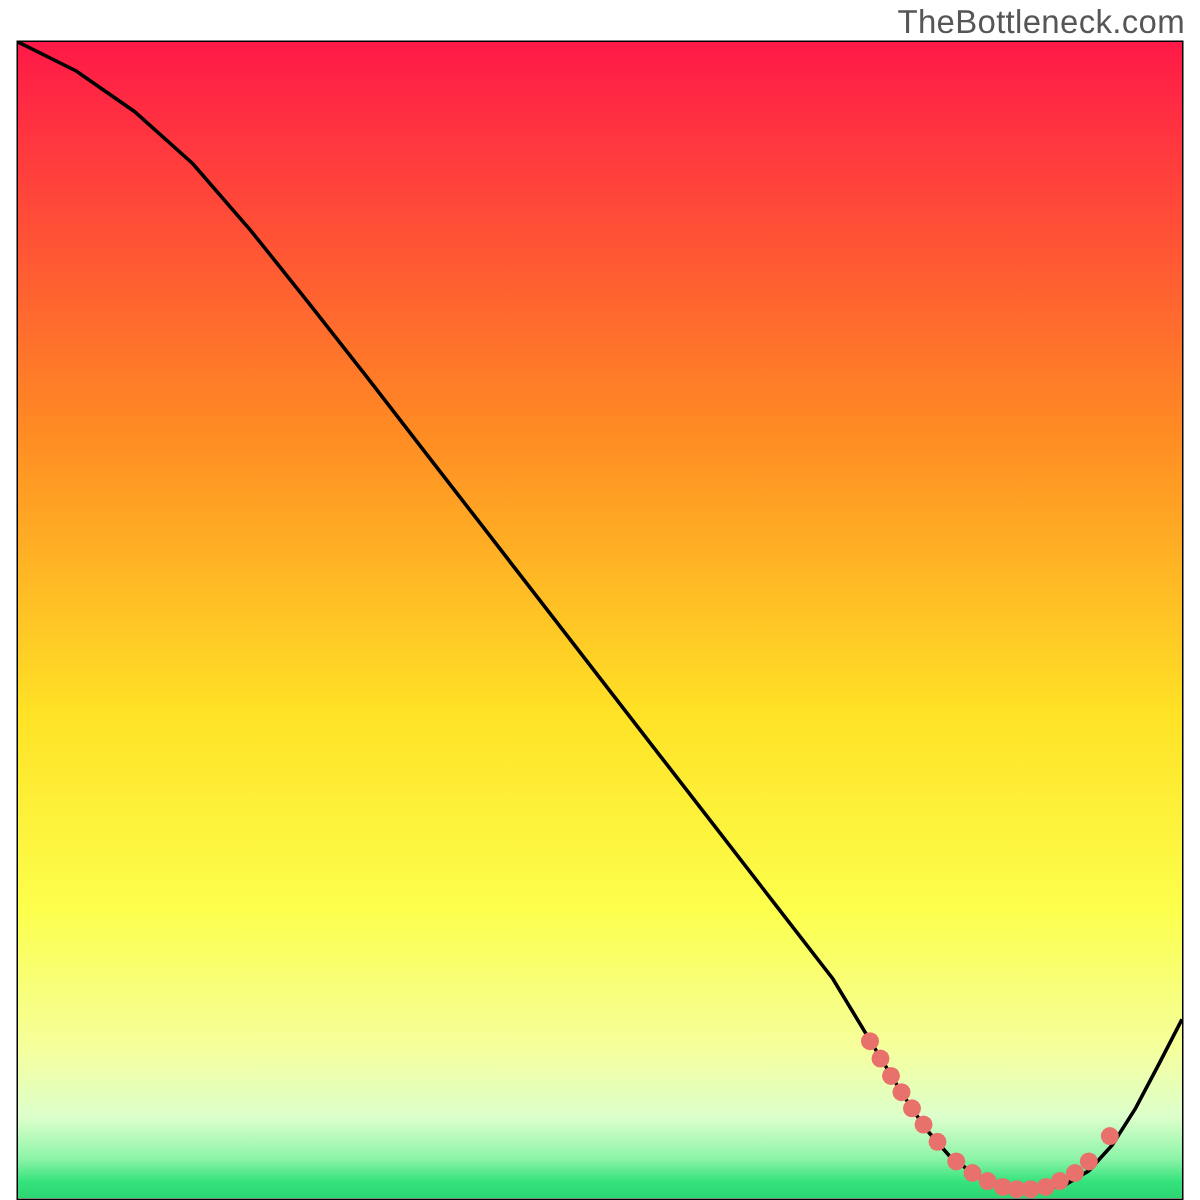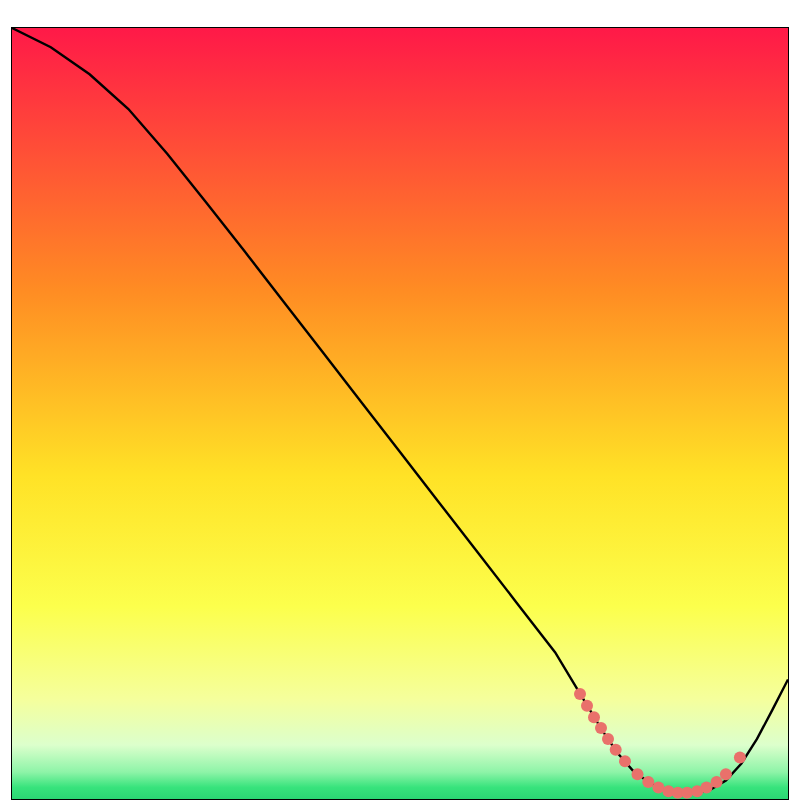--- a/index.html
+++ b/index.html
@@ -41,20 +41,21 @@
     font-size: 22px;
     font-weight: 400;
     color: #565656;
     letter-spacing: 0.2px;
   }
 </style>
 </head>
 <body>
 
 <div class="stage">
+  <div class="watermark">TheBottleneck.com</div>
 
   <div class="plot-frame">
     <svg class="gradient" viewBox="0 0 776 771" preserveAspectRatio="none">
       <defs>
         <linearGradient id="bg" x1="0" y1="0" x2="0" y2="1">
           <stop id="g0" offset="0%" stop-color="#ff1948"></stop>
           <stop id="g1" offset="34%" stop-color="#ff8c23"></stop>
           <stop id="g2" offset="58%" stop-color="#ffe226"></stop>
           <stop id="g3" offset="75%" stop-color="#fcff4c"></stop>
           <stop id="g4" offset="87%" stop-color="#f5ff9c"></stop>

